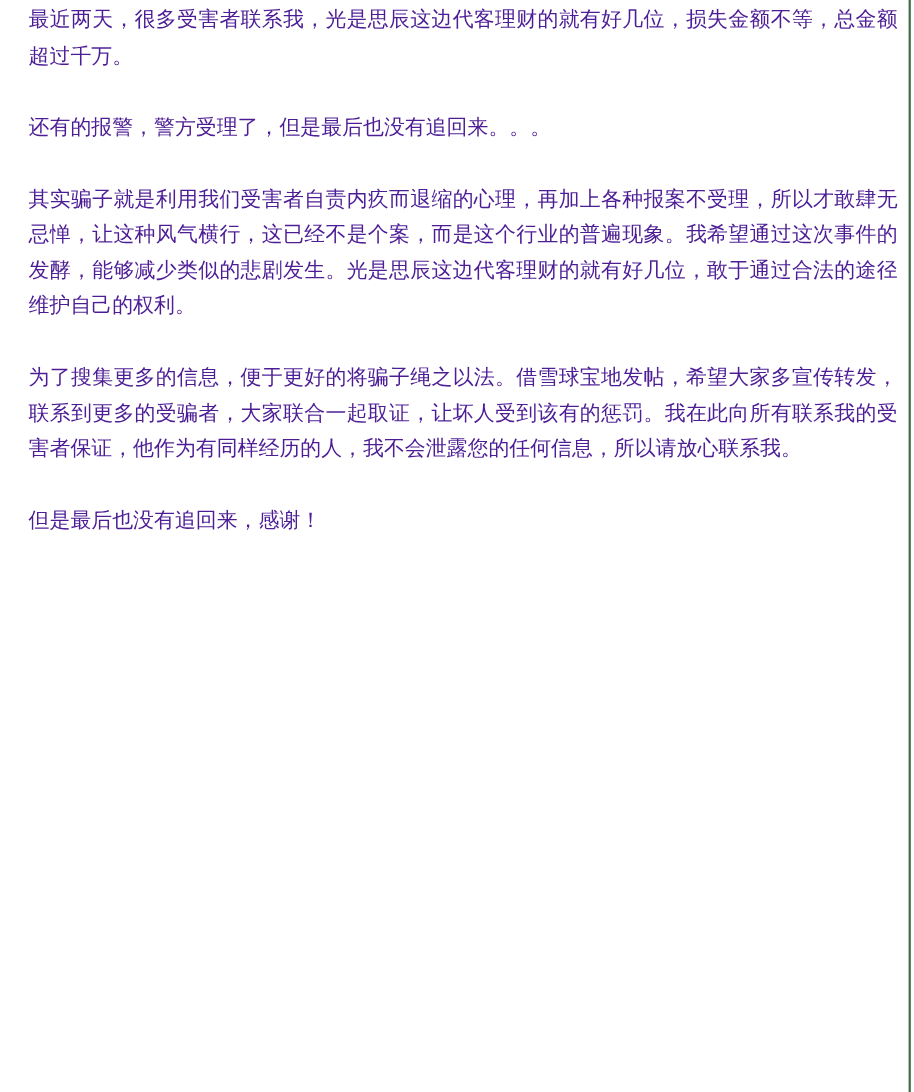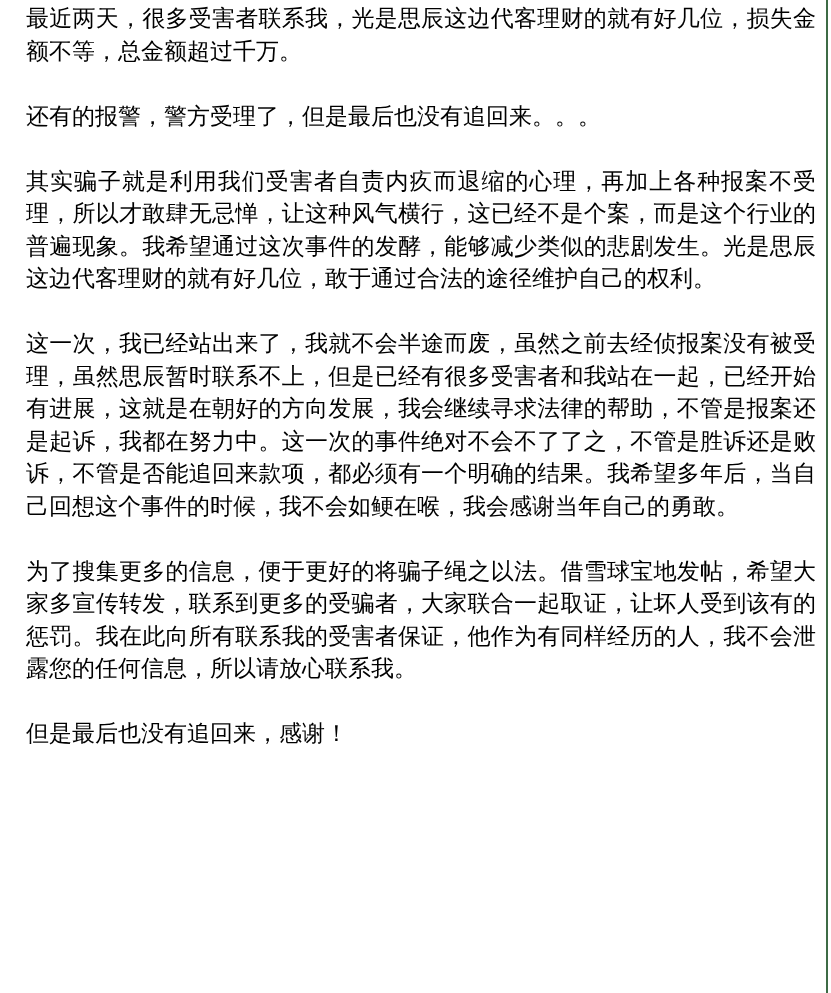--- a/index.html
+++ b/index.html
@@ -12,23 +12,23 @@
       height: 993px;
       overflow: hidden;
       position: relative;
     }
     .article {
       position: absolute;
       left: 26px;
       top: 2px;
       width: 790px;
       font-family: "DejaVu Sans", "Liberation Sans", sans-serif;
-      font-size: 23px;
+      font-size: 19px;
       line-height: 32.5px;
-      color: #000000;
+      color: #4c1d95;
       letter-spacing: 0px;
     }
     .article p {
       margin: 0 0 32.5px 0;
       text-align: justify;
       word-break: break-all;
     }
     .right-border {
       position: absolute;
       right: 3px;
@@ -38,18 +38,17 @@
       background: #3d6b45;
     }
   </style>
 </head>
 <body>
 
 <div class="article">
   <p>最近两天，很多受害者联系我，光是思辰这边代客理财的就有好几位，损失金额不等，总金额超过千万。</p>
   <p>还有的报警，警方受理了，但是最后也没有追回来。。。</p>
   <p>其实骗子就是利用我们受害者自责内疚而退缩的心理，再加上各种报案不受理，所以才敢肆无忌惮，让这种风气横行，这已经不是个案，而是这个行业的普遍现象。我希望通过这次事件的发酵，能够减少类似的悲剧发生。光是思辰这边代客理财的就有好几位，敢于通过合法的途径维护自己的权利。</p>
-  <p>这一次，我已经站出来了，我就不会半途而废，虽然之前去经侦报案没有被受理，虽然思辰暂时联系不上，但是已经有很多受害者和我站在一起，已经开始有进展，这就是在朝好的方向发展，我会继续寻求法律的帮助，不管是报案还是起诉，我都在努力中。这一次的事件绝对不会不了了之，不管是胜诉还是败诉，不管是否能追回来款项，都必须有一个明确的结果。我希望多年后，当自己回想这个事件的时候，我不会如鲠在喉，我会感谢当年自己的勇敢。</p>
   <p>为了搜集更多的信息，便于更好的将骗子绳之以法。借雪球宝地发帖，希望大家多宣传转发，联系到更多的受骗者，大家联合一起取证，让坏人受到该有的惩罚。我在此向所有联系我的受害者保证，他作为有同样经历的人，我不会泄露您的任何信息，所以请放心联系我。</p>
   <p>但是最后也没有追回来，感谢！</p>
 </div>
 
 <div class="right-border"></div>
 
 </body></html>

